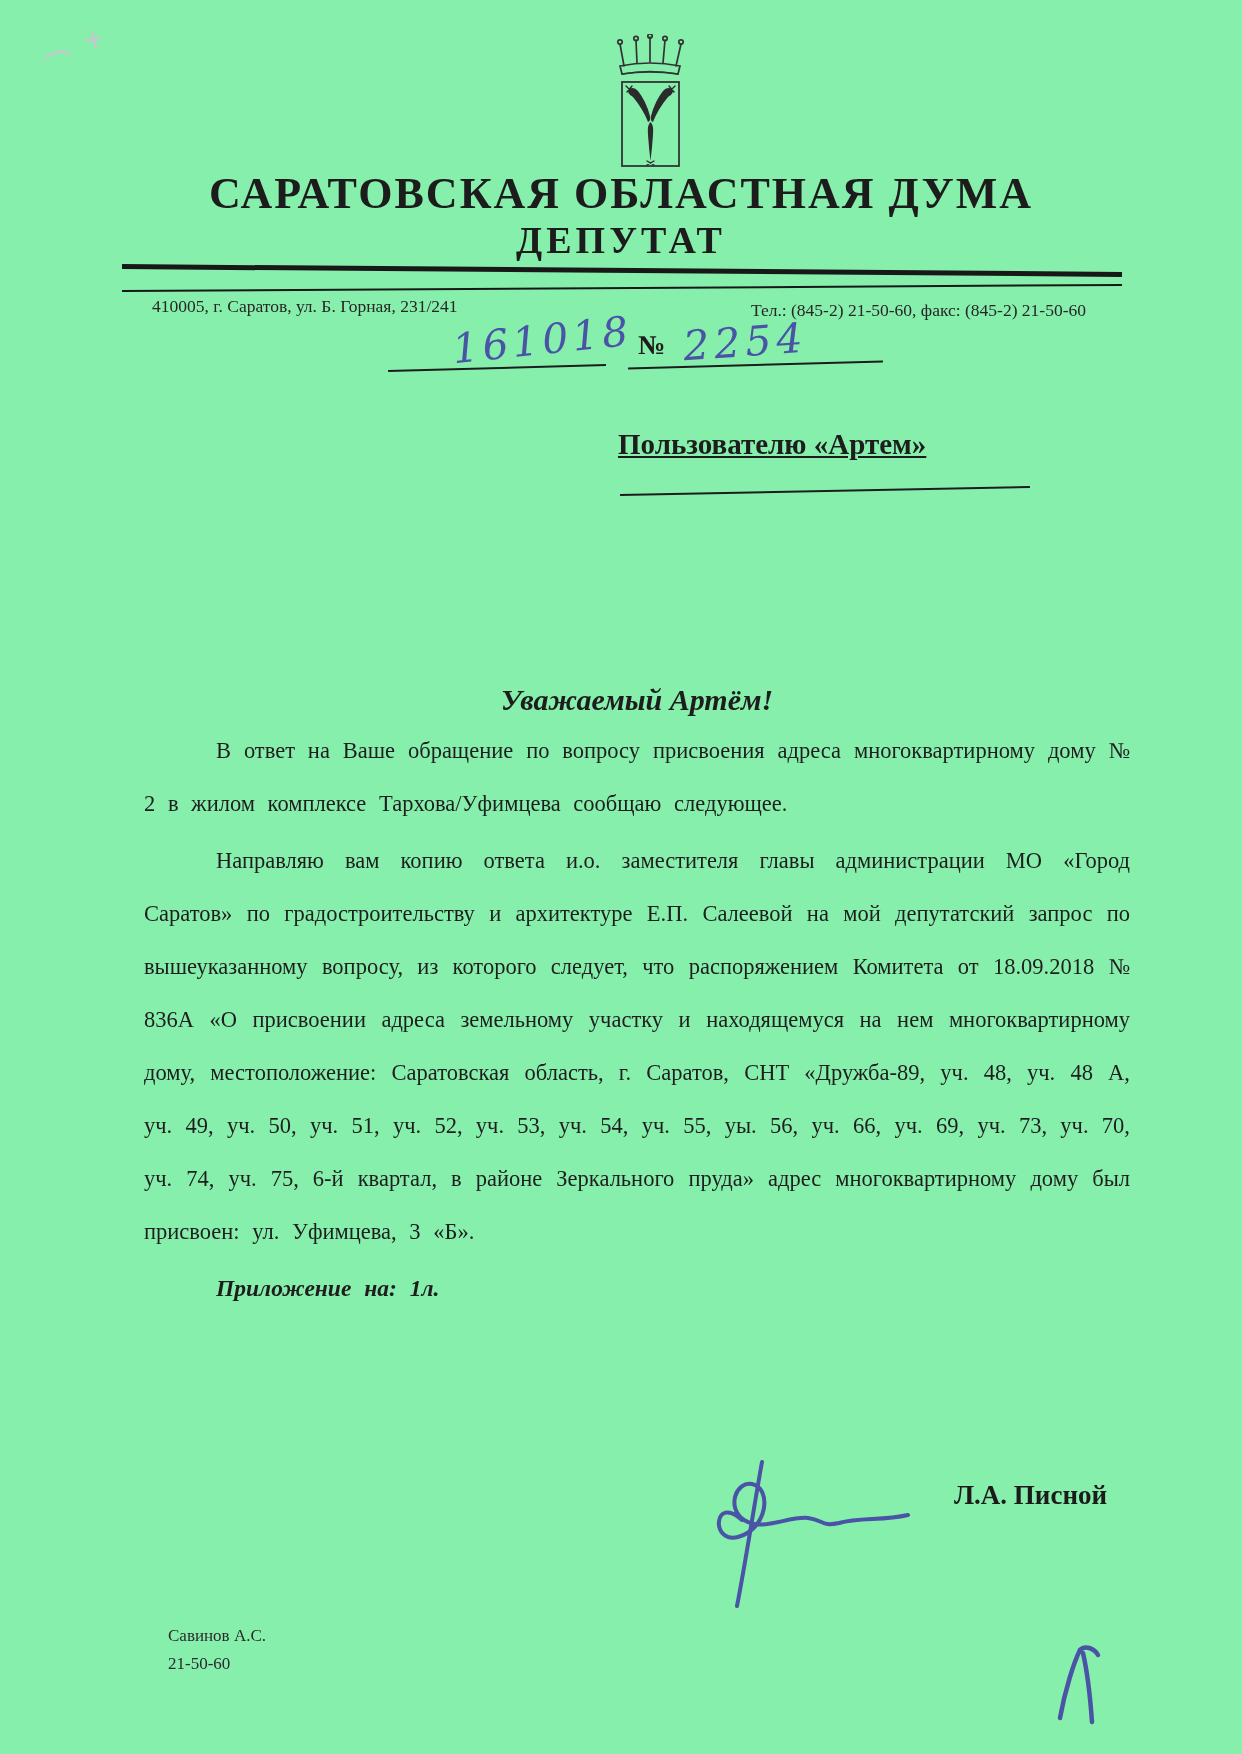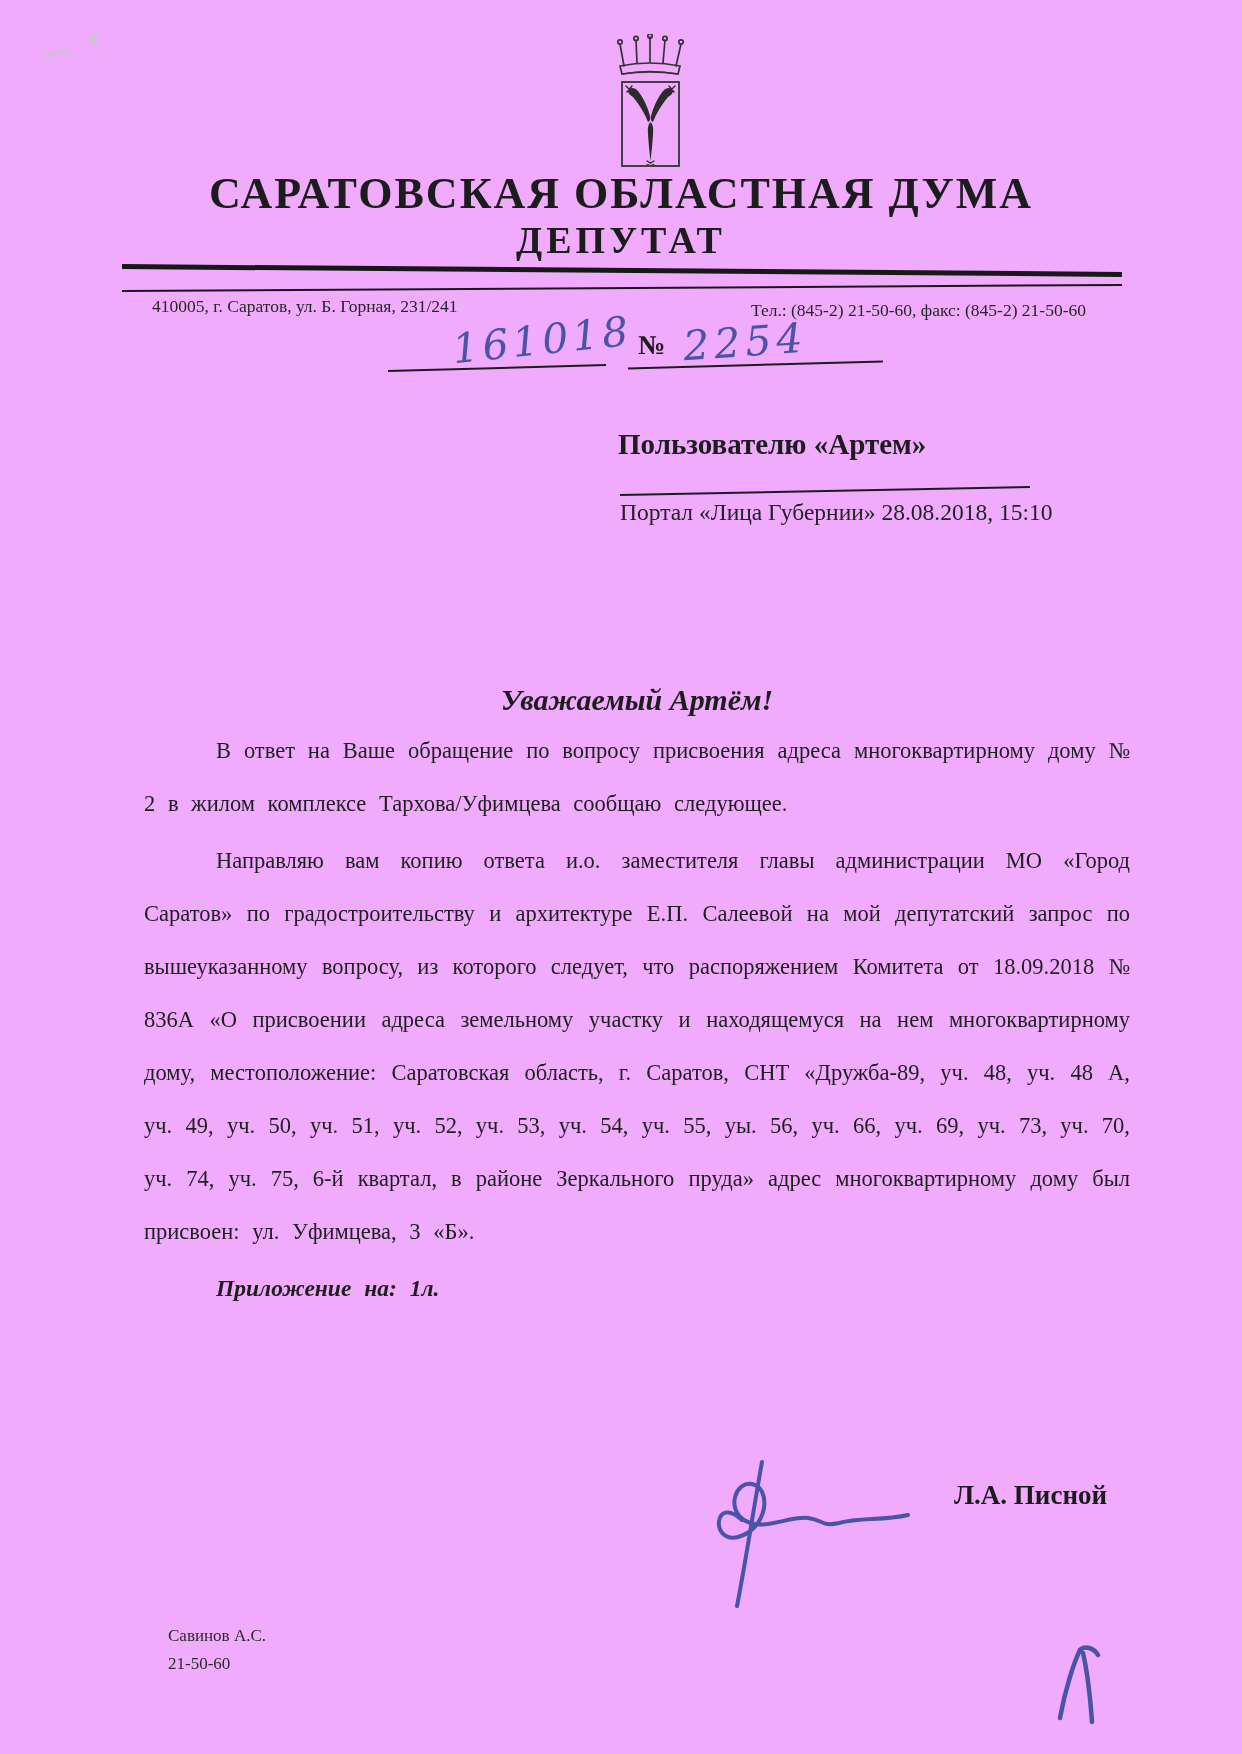--- a/index.html
+++ b/index.html
@@ -1,19 +1,19 @@
 <!DOCTYPE html>
 <html><head>
 <meta charset="utf-8">
 <style>
   html,body{margin:0;padding:0;background:#ffffff;}
   .page{
     position:relative;
     width:1242px;height:1754px;
-    background:#f0abfc;
+    background:#86efac;
     font-family:"Liberation Serif","DejaVu Serif",serif;
     color:#222;
     overflow:hidden;
   }
   
   .emblem{position:absolute;left:592px;top:34px;width:118px;height:138px;}
   .org-name{
     position:absolute;left:76px;top:168px;width:1090px;
     text-align:center;font-weight:bold;font-size:44px;letter-spacing:2px;
     color:#1c1c1c;white-space:nowrap;
@@ -48,21 +48,21 @@
   }
   .number-label{
     position:absolute;left:638px;top:330px;font-weight:bold;font-size:27px;color:#1d1d1d;
   }
   .uline{position:absolute;height:2px;background:#1d1d1d;}
   .uline-a{left:388px;top:367px;width:218px;transform:rotate(-1.6deg);}
   .uline-b{left:628px;top:364px;width:255px;transform:rotate(-1.6deg);}
   
   .recipient{
     position:absolute;left:618px;top:428px;width:420px;
-    font-weight:bold;font-size:29px;color:#1d1d1d;white-space:nowrap;
+    font-weight:bold;font-size:29px;color:#1d1d1d;white-space:nowrap;text-decoration:underline;
   }
   .uline-c{left:620px;top:490px;width:410px;transform:rotate(-1.1deg);}
   .source-line{
     position:absolute;left:620px;top:499px;width:470px;
     font-size:23.5px;color:#222;white-space:nowrap;
   }
   
   .salutation{
     position:absolute;left:140px;top:683px;width:994px;
     text-align:center;font-weight:bold;font-style:italic;font-size:30px;color:#1d1d1d;
@@ -139,21 +139,20 @@
   <div class="lh-contacts">Тел.: (845-2)  21-50-60, факс: (845-2) 21-50-60</div>
 
   <div class="hand hand-date">161018</div>
   <div class="number-label">№</div>
   <div class="hand hand-number">2254</div>
   <div class="uline uline-a"></div>
   <div class="uline uline-b"></div>
 
   <div class="recipient">Пользователю «Артем»</div>
   <div class="uline uline-c"></div>
-  <div class="source-line">Портал «Лица Губернии» 28.08.2018, 15:10</div>
 
   <div class="salutation">Уважаемый Артём!</div>
 
   <div class="body-text">
     <p>В ответ на  Ваше обращение по вопросу присвоения адреса многоквартирному дому № 2 в жилом комплексе Тархова/Уфимцева сообщаю следующее.</p>
     <p>Направляю вам копию ответа и.о. заместителя главы администрации МО «Город Саратов»  по градостроительству и архитектуре  Е.П. Салеевой на мой депутатский запрос по вышеуказанному вопросу, из которого следует, что распоряжением Комитета от 18.09.2018 № 836А «О присвоении адреса земельному участку и находящемуся на нем многоквартирному дому, местоположение: Саратовская область, г. Саратов, СНТ «Дружба-89, уч. 48, уч. 48 А, уч. 49, уч. 50, уч. 51, уч. 52, уч. 53, уч. 54, уч. 55, уы. 56, уч. 66, уч. 69, уч. 73, уч. 70, уч. 74, уч. 75, 6-й квартал, в районе Зеркального пруда» адрес многоквартирному дому был присвоен: ул. Уфимцева, 3 «Б».</p>
     <p class="attachment">Приложение на: 1л.</p>
   </div>
 
   <svg class="signature-stroke" viewBox="0 0 270 170">

